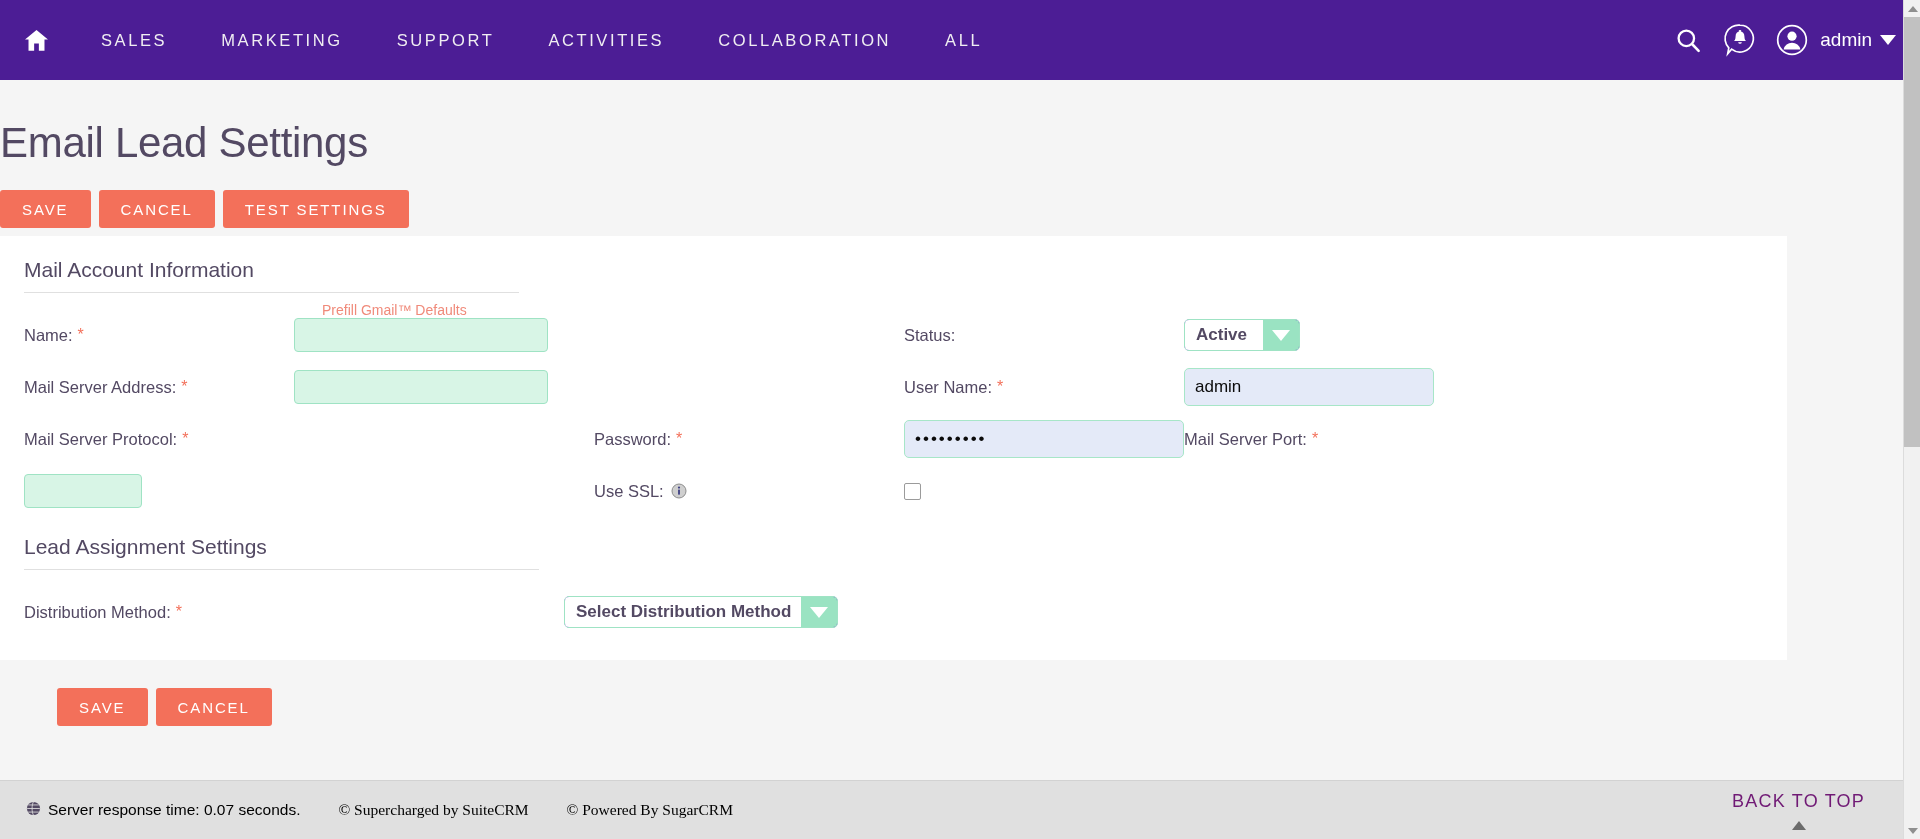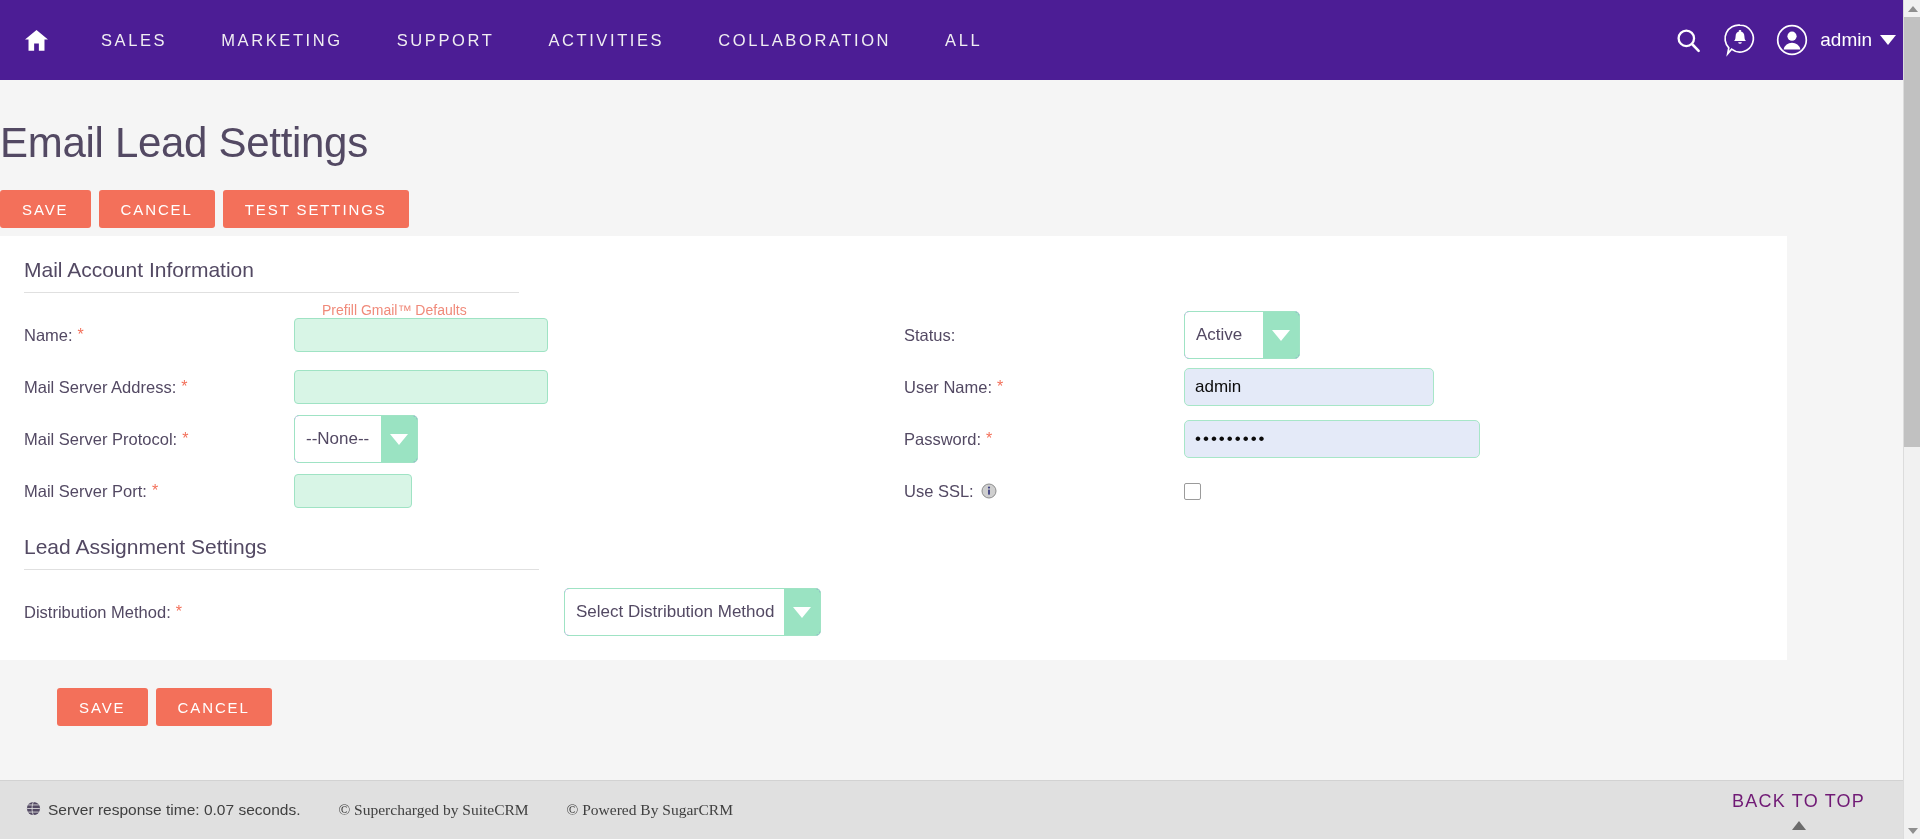--- a/index.html
+++ b/index.html
@@ -241,23 +241,24 @@
     outline: none;
   }
   .inp-user { width: 250px; }
   .inp-pass { width: 296px; letter-spacing: 2px; }
 
   .sel-wrap {
     display: inline-flex;
     border: 1px solid #9fe3c4;
     border-radius: 5px;
     overflow: hidden;
-    height: 48px;
+    height: 32px;
     background: #6d28d9;
     align-items: stretch;
+    font-weight: bold;
   }
   .sel-text {
     display: flex; align-items: center;
     padding: 0 10px 0 11px;
     font-size: 17px;
     color: #534963;
     background: #ffffff;
     white-space: nowrap;
   }
   .sel-arrow {
@@ -322,21 +323,21 @@
     align-items: center;
   }
   #footer-left {
     display: flex;
     align-items: center;
     padding-left: 26px;
     gap: 38px;
   }
   .foot-item {
     font-size: 15.5px;
-    color: #404040;
+    color: #000000;
     display: flex;
     align-items: center;
     gap: 7px;
     white-space: nowrap;
   }
   .foot-link { cursor: pointer; font-family: Liberation Serif, serif; }
   #back-to-top {
     position: absolute;
     right: 55px;
     display: flex;
@@ -464,28 +465,20 @@
         <span>User Name:</span>
         <span class="req">*</span>
       </div>
       <div class="cell-field">
         <input class="inp-autofill inp-user" type="text" value="admin" style="">
       </div>
 
       <div class="cell-label">
         <span>Mail Server Protocol:</span>
         <span class="req">*</span>
-      </div>
-      <div class="cell-field">
-        <div class="sel-wrap sel-none">
-          <span class="sel-text">--None--</span>
-          <span class="sel-arrow">
-              <span class="tri"></span>
-            </span>
-        </div>
       </div>
       <div></div>
       <div class="cell-label">
         <span>Password:</span>
         <span class="req">*</span>
       </div>
       <div class="cell-field">
         <input class="inp-autofill inp-pass" type="text" readonly="" value="•••••••••" style="">
       </div>
 

